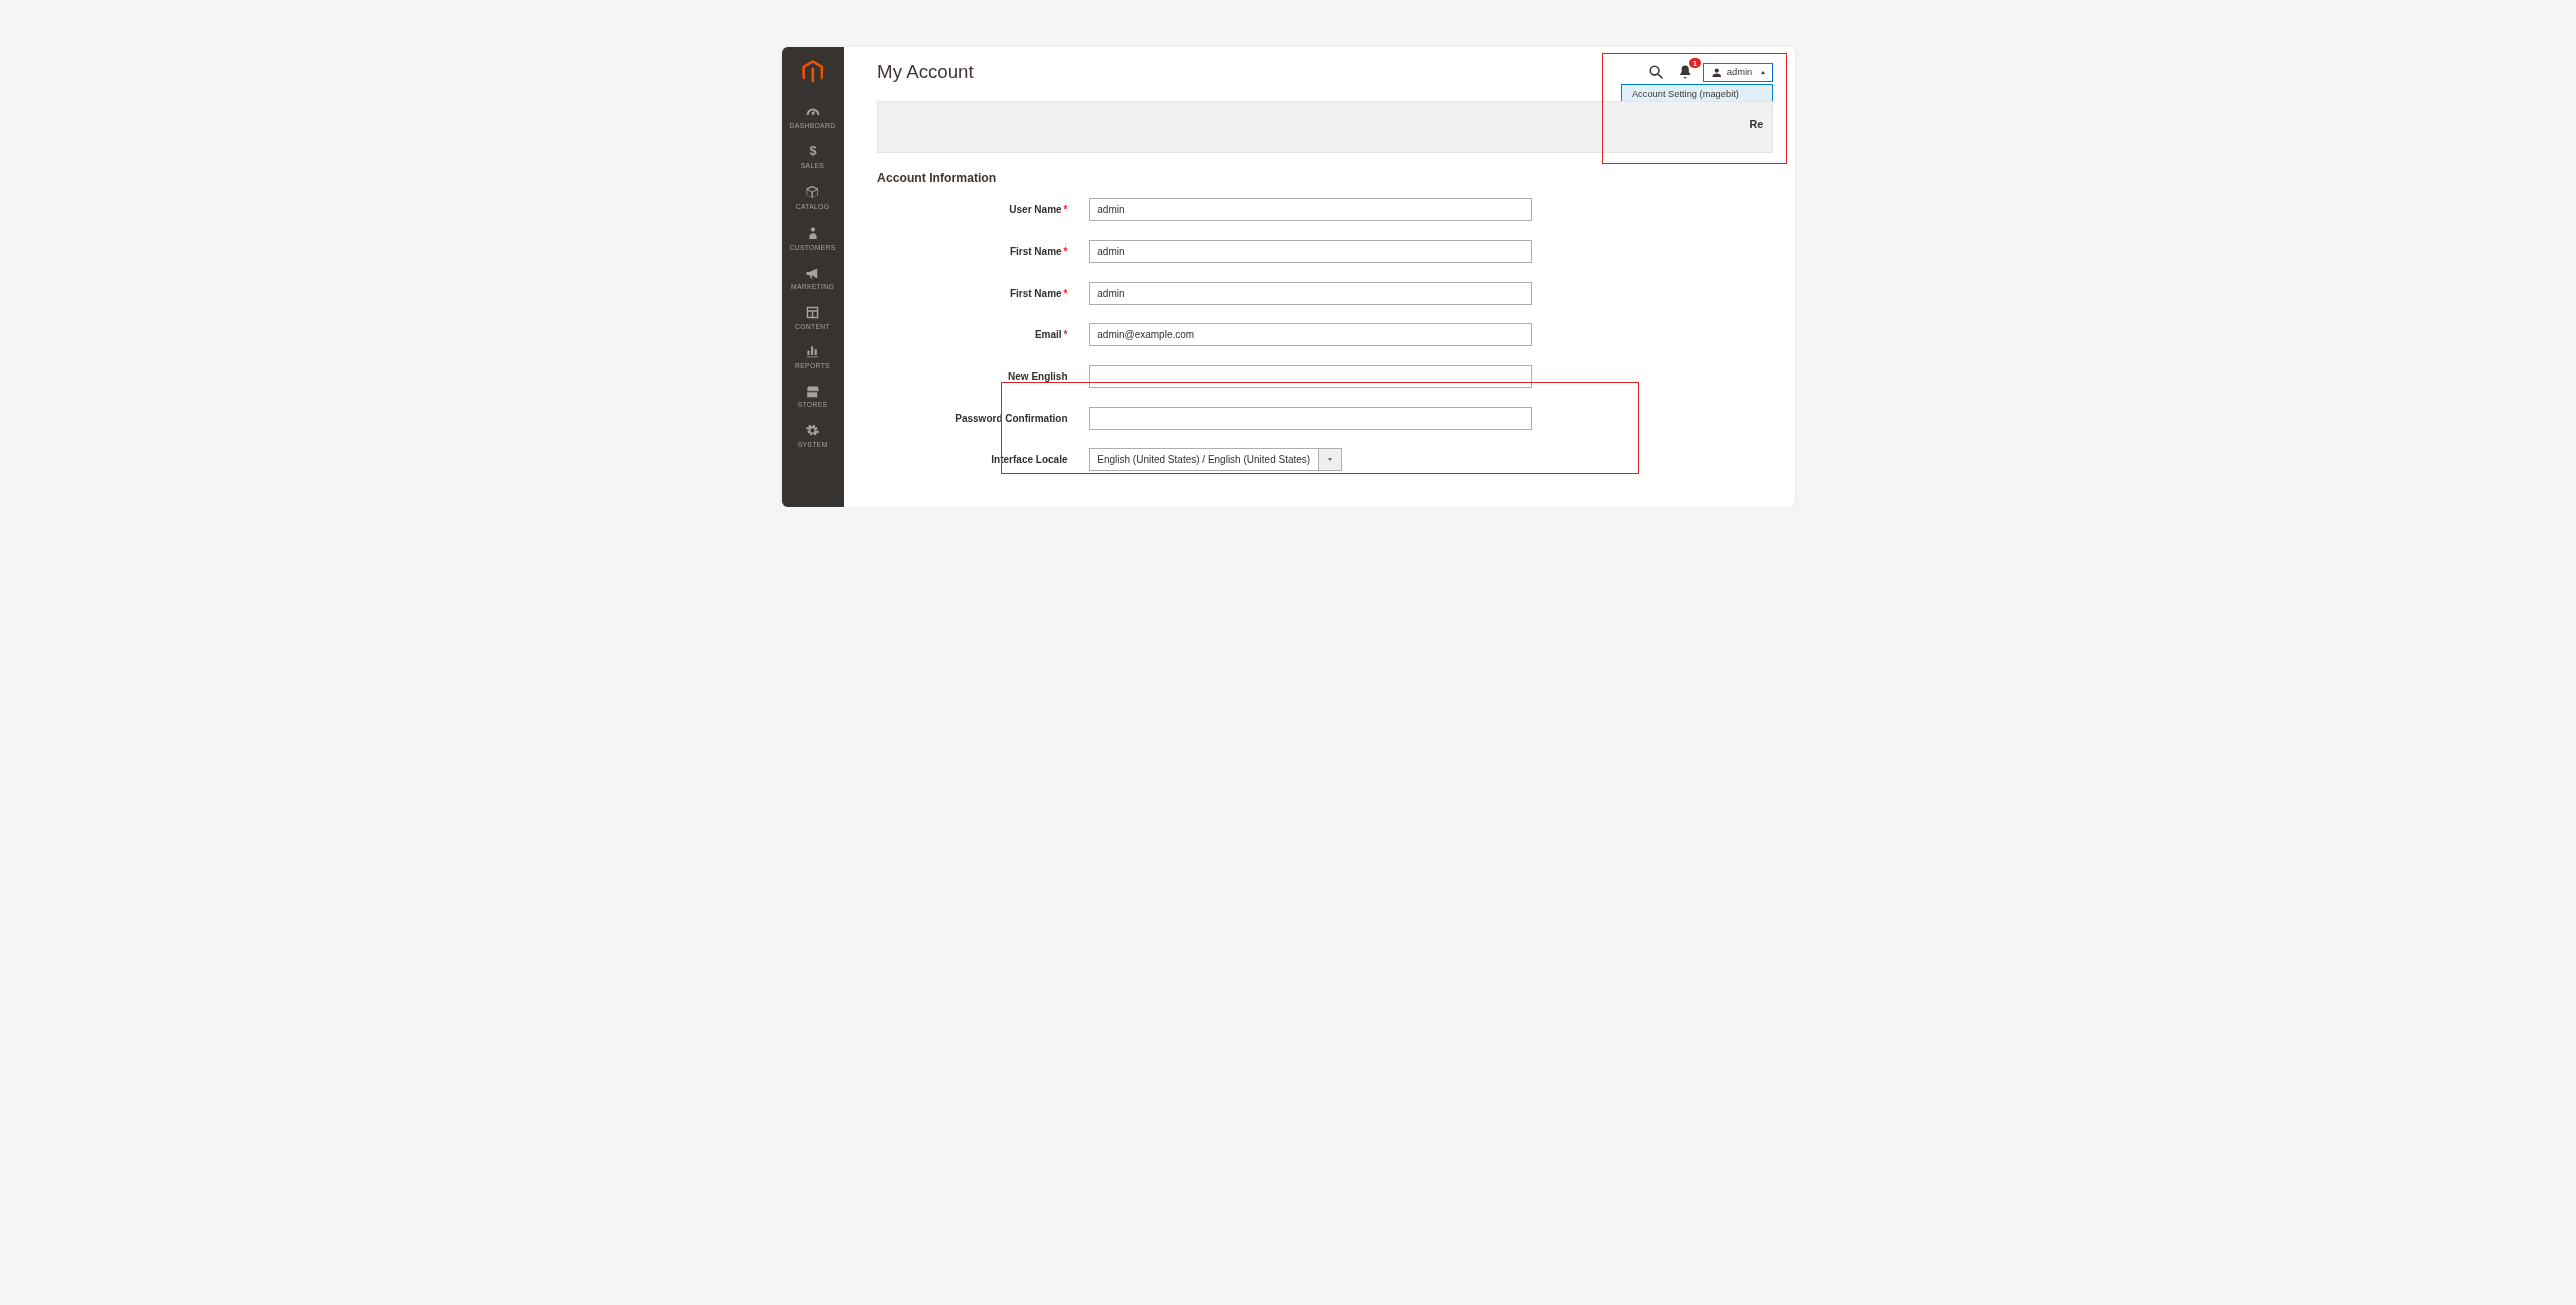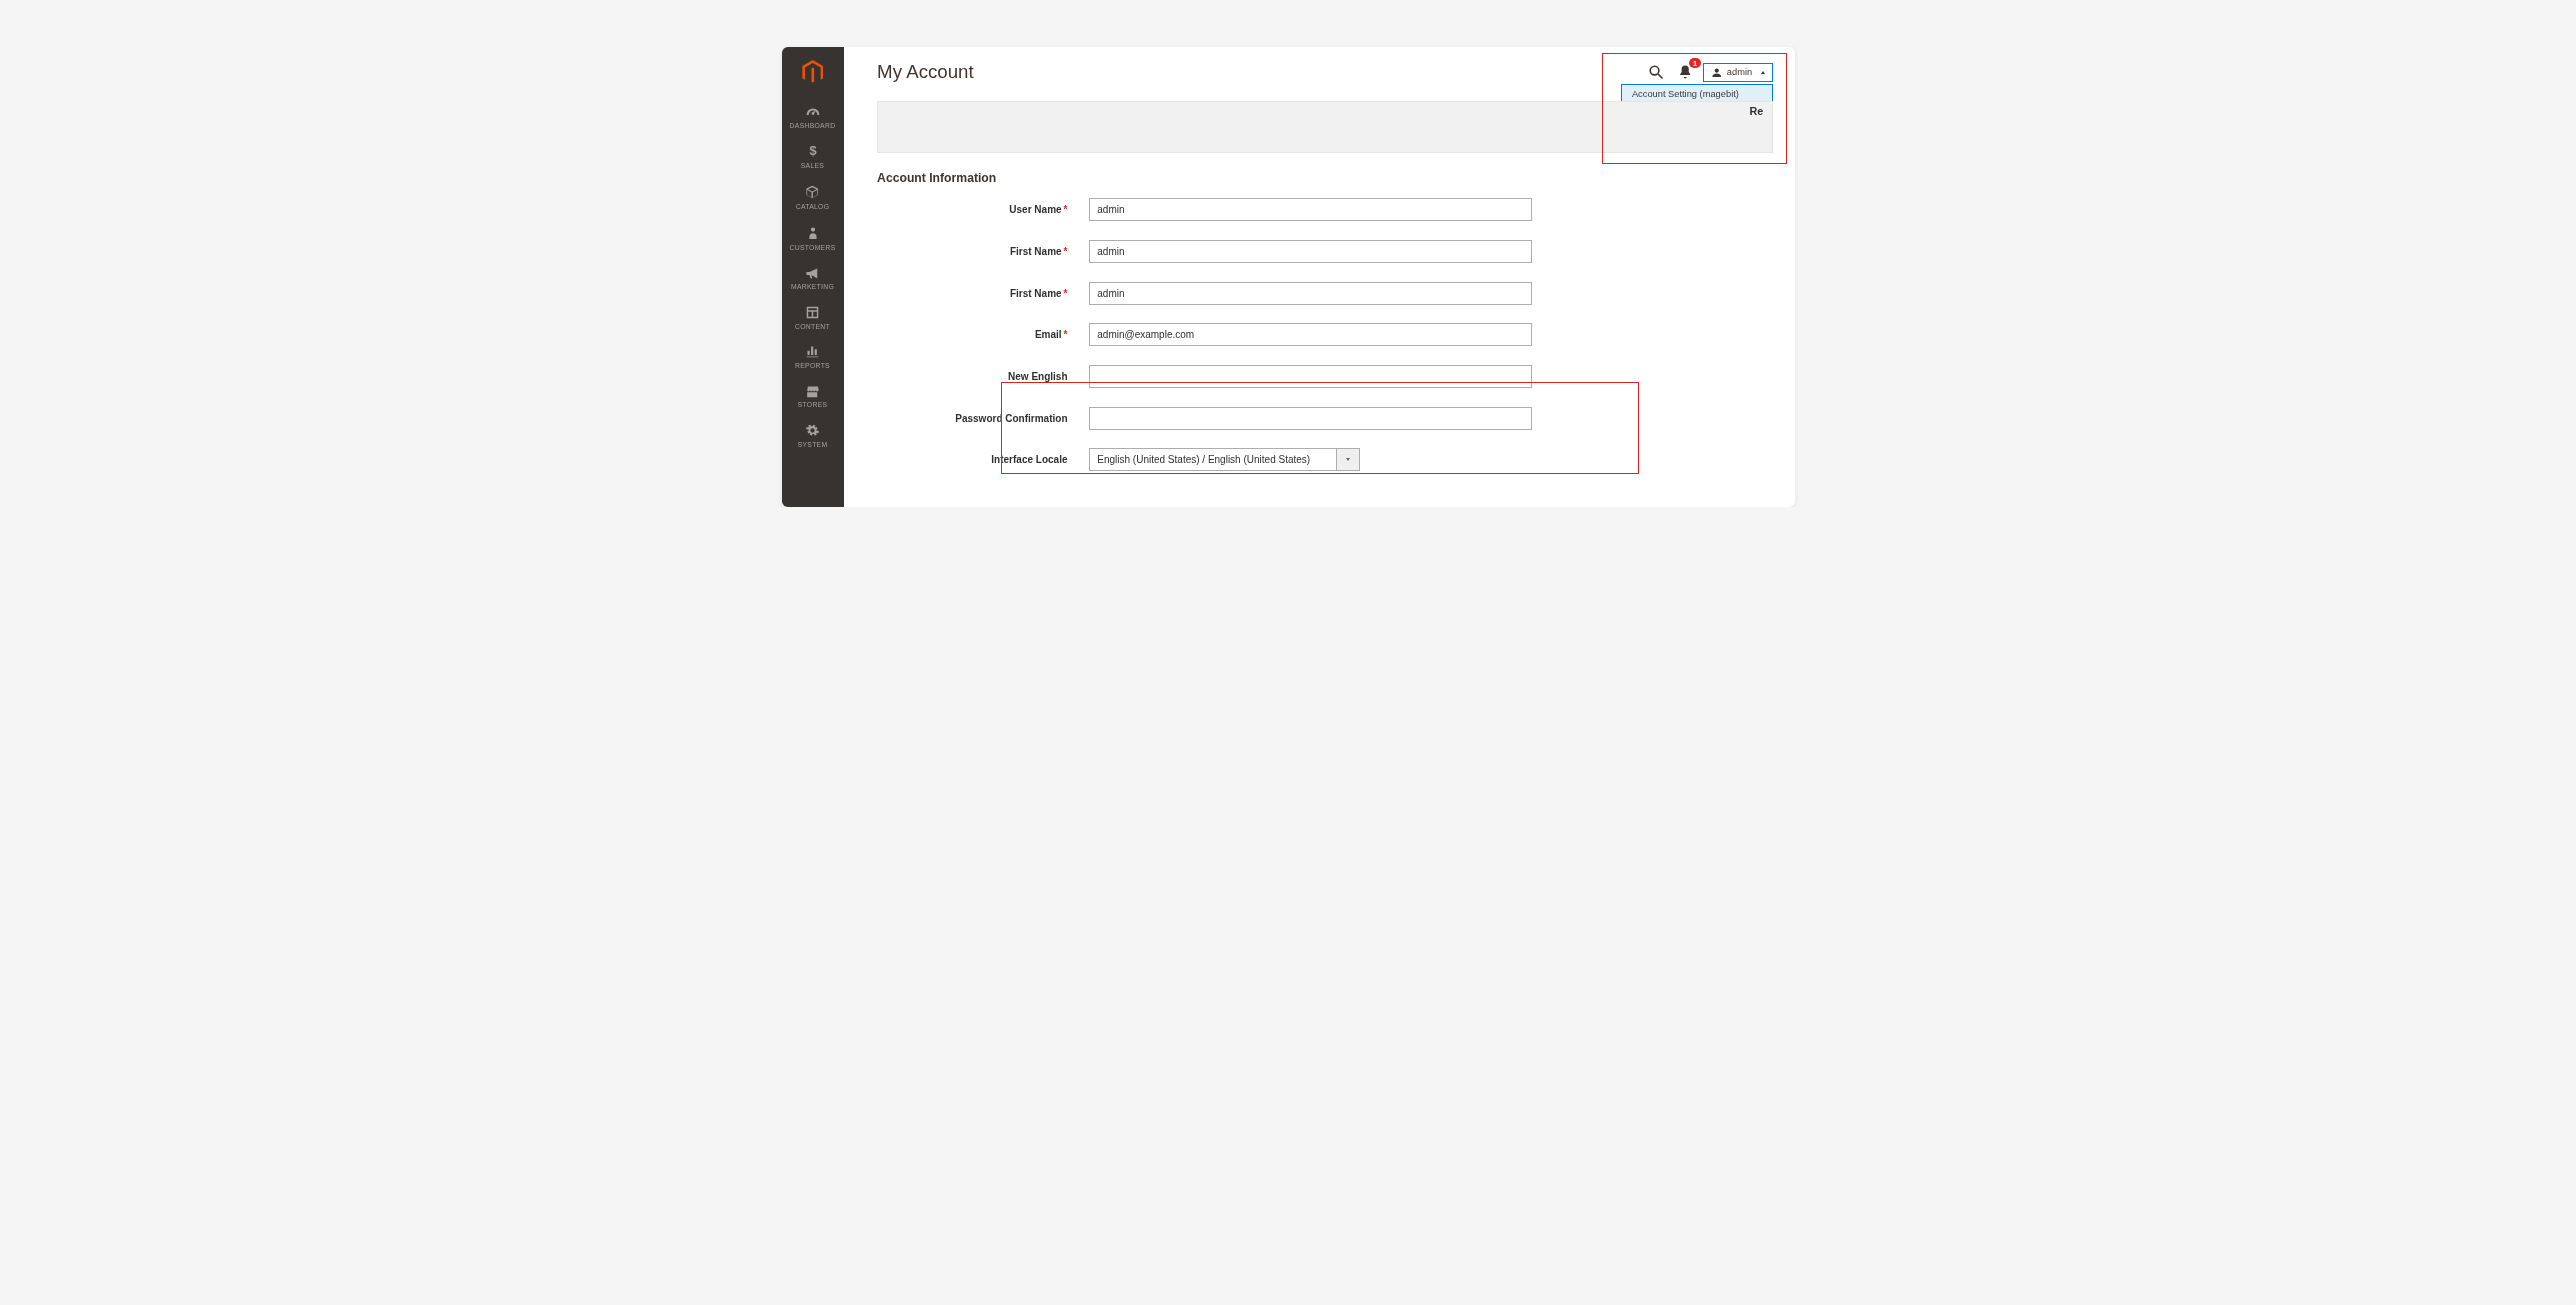--- a/index.html
+++ b/index.html
@@ -19,30 +19,30 @@
 .badge { position: absolute; top: -2.2px; right: -4.3px; background: #e22626; color: #fff; font-size: 7.2px; border-radius: 6.5px; padding: 0.7px 4.3px; font-weight: 600; }
 .admin-toggle { border: 0.7px solid #007bdb; padding: 2.9px 7.2px; display: flex; align-items: center; gap: 4.3px; font-size: 9.3px; cursor: pointer; background: #fff; }
 .admin-name { color: #41362f; }
 .caret-up { width: 0; height: 0; border-left: 2.9px solid transparent; border-right: 2.9px solid transparent; border-bottom: 3.6px solid #41362f; margin-left: 4.3px; }
 .dropdown { position: absolute; top: 100%; right: 0; margin-top: -0.7px; width: 152px; background: #fff; border: 0.7px solid #007bdb; font-size: 9.3px; }
 .dropdown-item { padding: 4px 10px; cursor: pointer; color: #41362f; }
 .dropdown-item.active { background: #e0f0f9; }
 .highlight-dropdown { position: absolute; top: 5.8px; right: 7.2px; width: 185px; height: 111px; border: 1.1px solid #d22; pointer-events: none; z-index: 3; }
 
 .actions-bar { background: #f1f1f1; border: 0.7px solid #e5e5e5; height: 52px; margin: 0 21.6px 14.4px; position: relative; }
-.actions-bar-text { position: absolute; right: 8.6px; top: 3px; font-weight: 600; color: #303030; font-size: 10.8px; text-align: right; }
+.actions-bar-text { position: absolute; right: 8.6px; top: 16px; font-weight: 600; color: #303030; font-size: 10.8px; text-align: right; }
 
 .section-title { font-size: 12.2px; color: #41362f; font-weight: 600; padding: 4.3px 21.6px 13px; }
 
 .form-row { display: flex; align-items: center; margin: 0 21.6px 18.7px; }
 .form-label { width: 212px; text-align: right; font-size: 10px; font-weight: 700; color: #303030; padding-right: 21.6px; display: flex; justify-content: flex-end; align-items: center; gap: 2px; }
 .req { color: #e22626; font-size: 10px; }
 .form-input { width: 443px; height: 23px; border: 0.7px solid #adadad; padding: 0 7.2px; font-size: 10px; color: #303030; background: #fff; }
 .form-select-wrap { display: flex; }
-.form-select { width: 248px; height: 23px; border: 0.7px solid #adadad; padding: 0 7.2px; font-size: 10px; color: #303030; background: #fff; }
+.form-select { width: 230px; height: 23px; border: 0.7px solid #adadad; padding: 0 7.2px; font-size: 10px; color: #303030; background: #fff; }
 .select-caret { width: 23px; height: 23px; border: 0.7px solid #adadad; border-left: none; background: #efefef; display: flex; align-items: center; justify-content: center; }
 .select-caret::after { content: ""; width: 0; height: 0; border-left: 2.9px solid transparent; border-right: 2.9px solid transparent; border-top: 3.6px solid #666; }
 
 .highlight-pw { position: absolute; border: 1.1px solid #d22; left: 219px; top: 335px; width: 638px; height: 92px; pointer-events: none; z-index: 3; }
 </style>
 </head>
 <body>
 
 <div class="frame">
 

